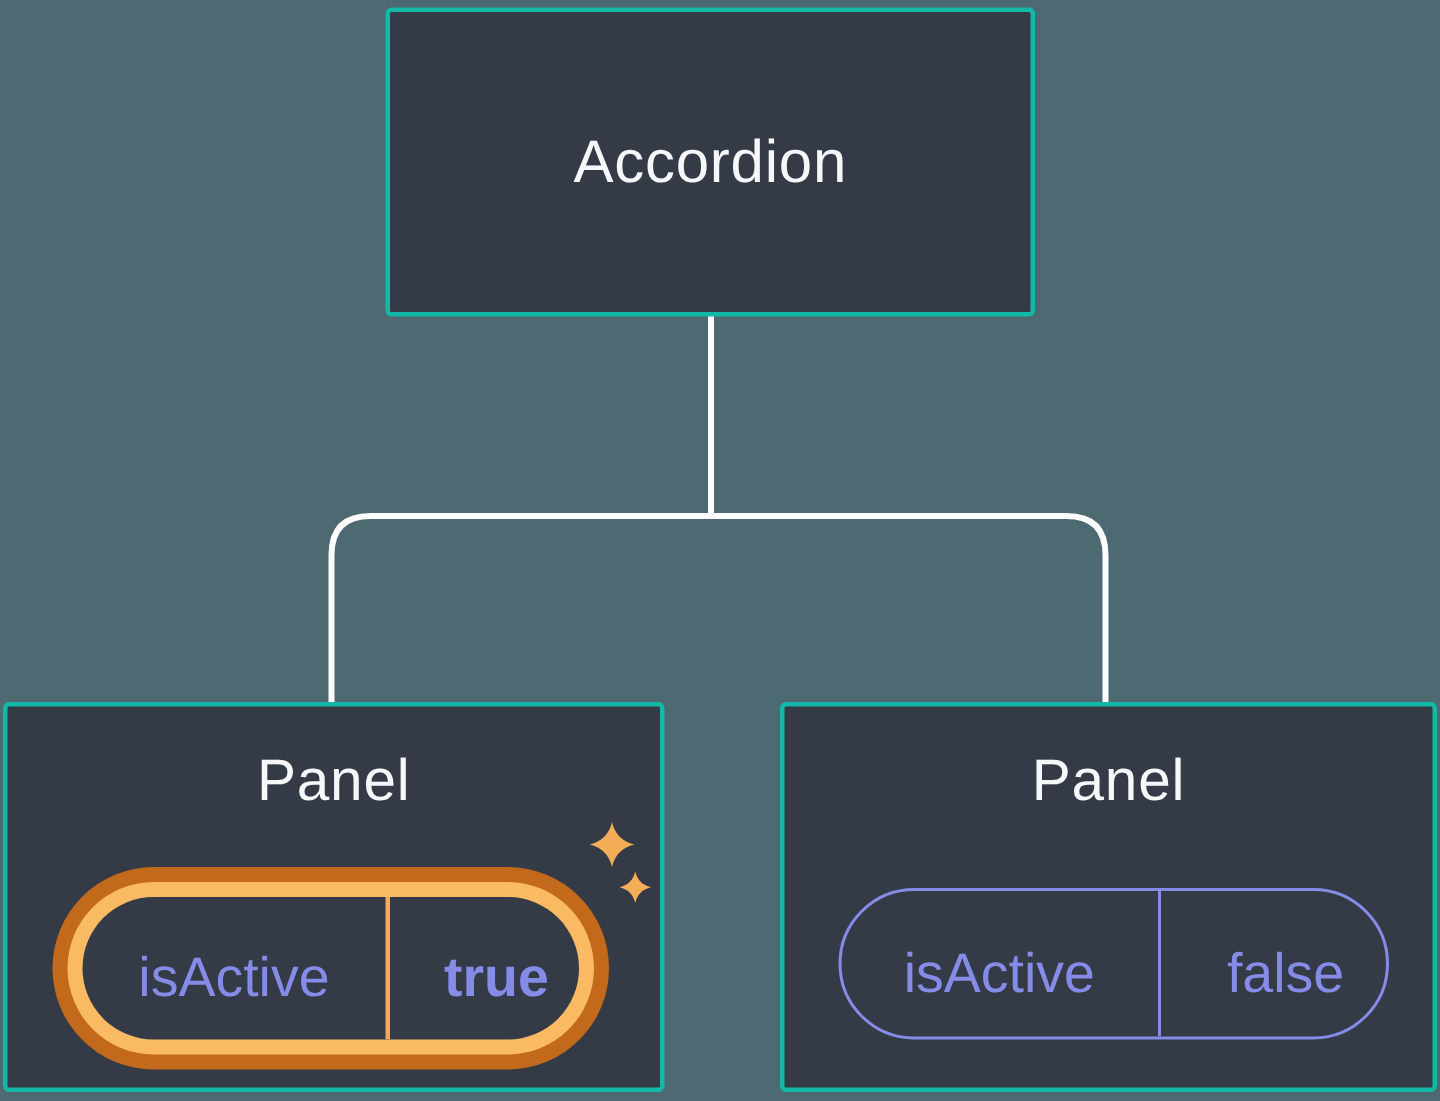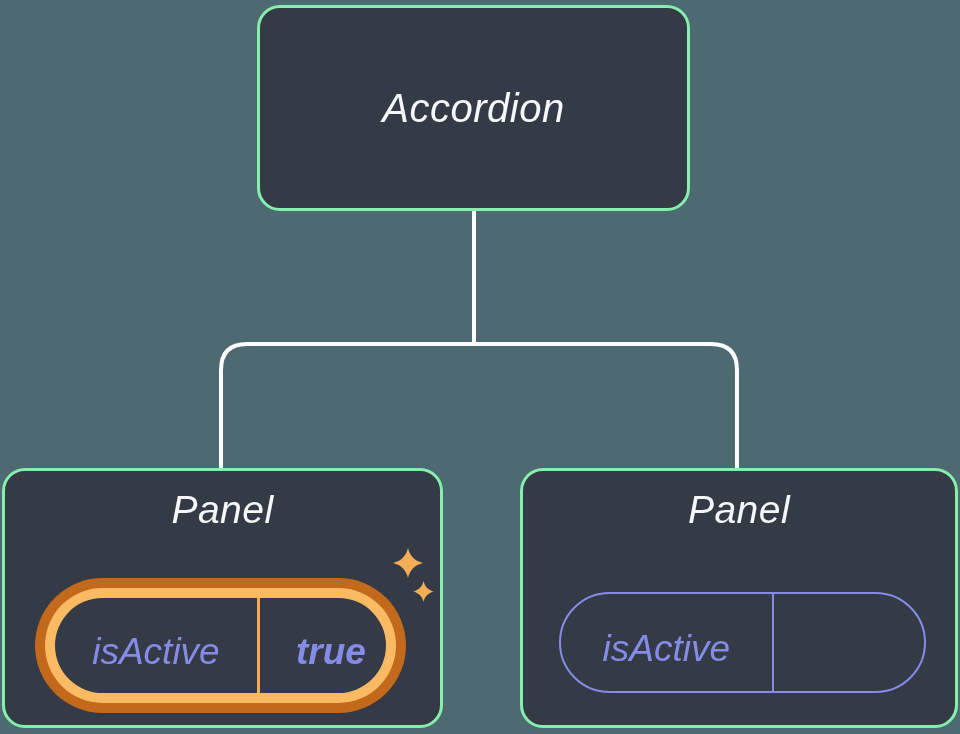--- a/index.html
+++ b/index.html
@@ -19,24 +19,23 @@
     position: absolute;
     left: 0;
     top: 0;
     width: 960px;
     height: 734px;
     pointer-events: none;
   }
   .node {
     position: absolute;
     background: #343a46;
-    border: 3px solid #86efac;
-    border-radius: 23px;
+    border: 3px solid #14b8a6;
+    border-radius: 4px;
     box-sizing: border-box;
-    font-style: italic;
   }
   .root-node {
     left: 257px;
     top: 5px;
     width: 433px;
     height: 206px;
     display: flex;
     align-items: center;
     justify-content: center;
   }
@@ -52,21 +51,21 @@
     width: 441px;
     height: 260px;
   }
   .panel-node-right {
     left: 520px;
     top: 468px;
     width: 438px;
     height: 260px;
   }
   .panel-label {
-    margin-top: 19px;
+    margin-top: 30px;
     text-align: center;
     color: #f6f7f9;
     font-size: 39px;
     font-weight: 500;
     line-height: 1;
     letter-spacing: 0.5px;
   }
   
   .pill-active {
     position: absolute;
@@ -171,16 +170,17 @@
       <path d="M12 0C13.6 6.6 17.4 10.4 24 12C17.4 13.6 13.6 17.4 12 24C10.4 17.4 6.6 13.6 0 12C6.6 10.4 10.4 6.6 12 0Z" fill="#f4ae58"></path>
     </svg>
   </div>
 
   <div class="node panel-node-right">
     <div class="panel-label">Panel</div>
 
     <div class="pill-inactive">
       <div class="pill-cell name">isActive</div>
       <div class="pill-divider-purple"></div>
+      <div class="pill-cell value">false</div>
     </div>
   </div>
 
 </div>
 
 </body></html>

